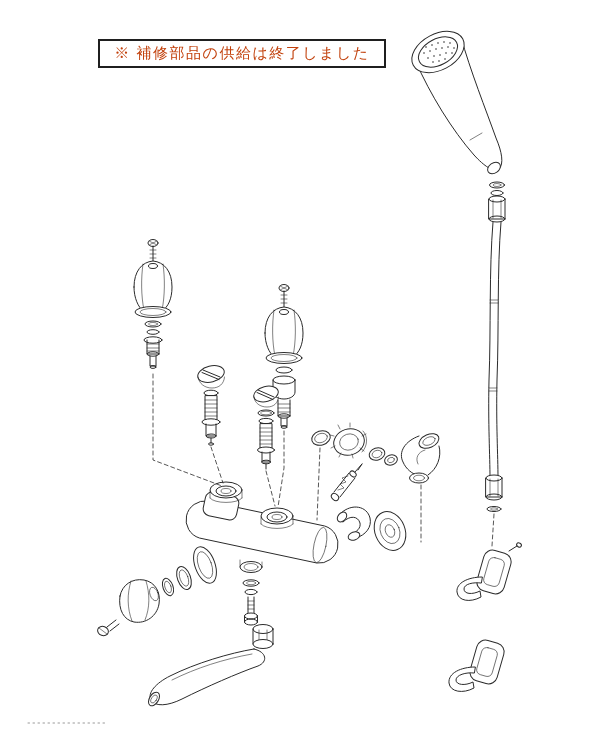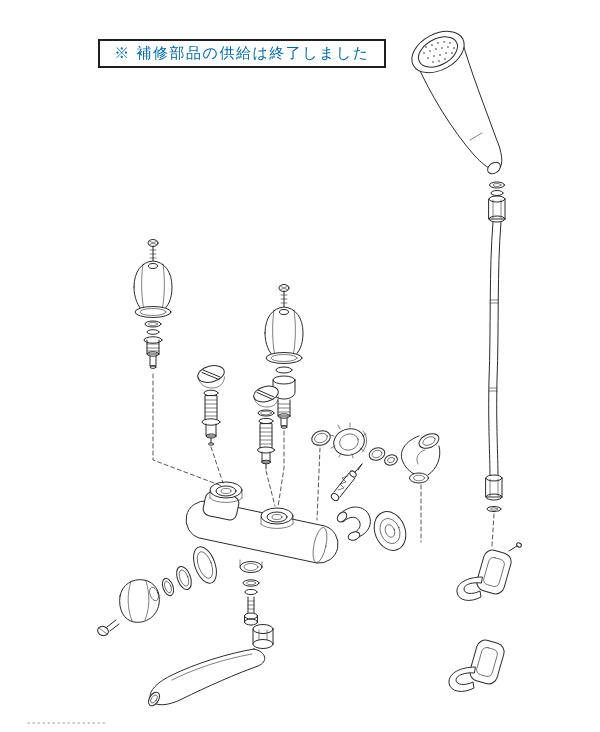--- a/index.html
+++ b/index.html
@@ -1,20 +1,20 @@
 <!DOCTYPE html>
 <html><head>
 <meta charset="utf-8">
 <style>
   html,body{margin:0;padding:0;background:#ffffff;}
   .screen{position:relative;width:600px;height:732px;background:#ffffff;overflow:hidden;
           font-family:"Liberation Sans",sans-serif;}
   .notice{position:absolute;left:98px;top:39px;width:288px;height:29px;border:2px solid #1f1f1f;
           box-sizing:border-box;display:flex;align-items:center;justify-content:center;background:#fff;}
-  .notice span{font-size:15px;color:#0369a1;letter-spacing:1.5px;white-space:nowrap;}
+  .notice span{font-size:15px;color:#c2410c;letter-spacing:1.5px;white-space:nowrap;}
   svg.diagram{position:absolute;left:0;top:0;}
   .diagram *{stroke:#2b2b2b;stroke-width:1;fill:none;stroke-linecap:round;stroke-linejoin:round;}
   .diagram .solid{fill:#ffffff;}
   .diagram .dot{fill:#2b2b2b;stroke:none;}
   .diagram .thin{stroke-width:0.6;}
   .diagram .dash{stroke-dasharray:4 3;stroke-width:0.8;}
   .diagram .dots{stroke-dasharray:1.5 3.5;stroke:#999999;}
 </style>
 </head>
 <body>

